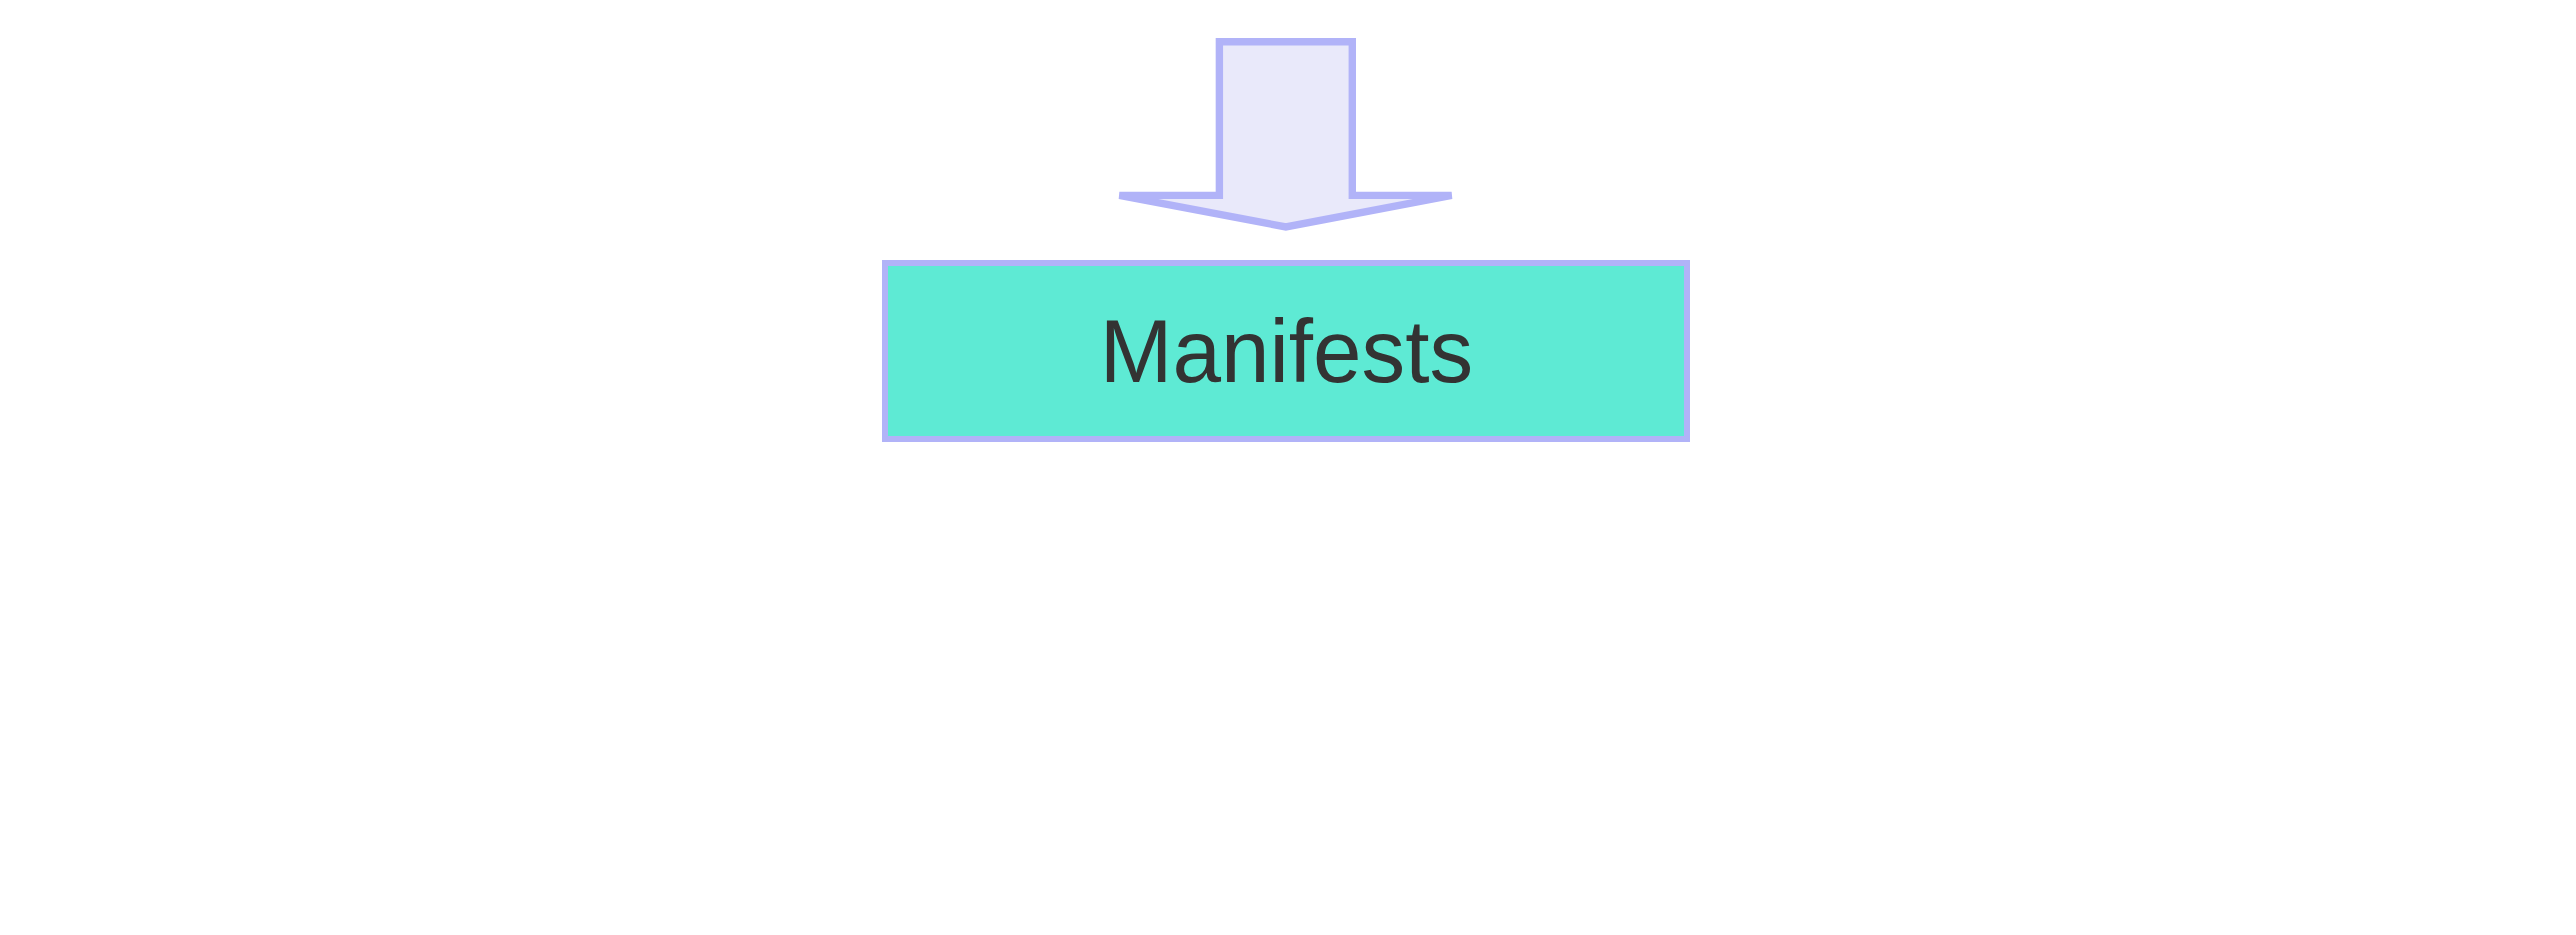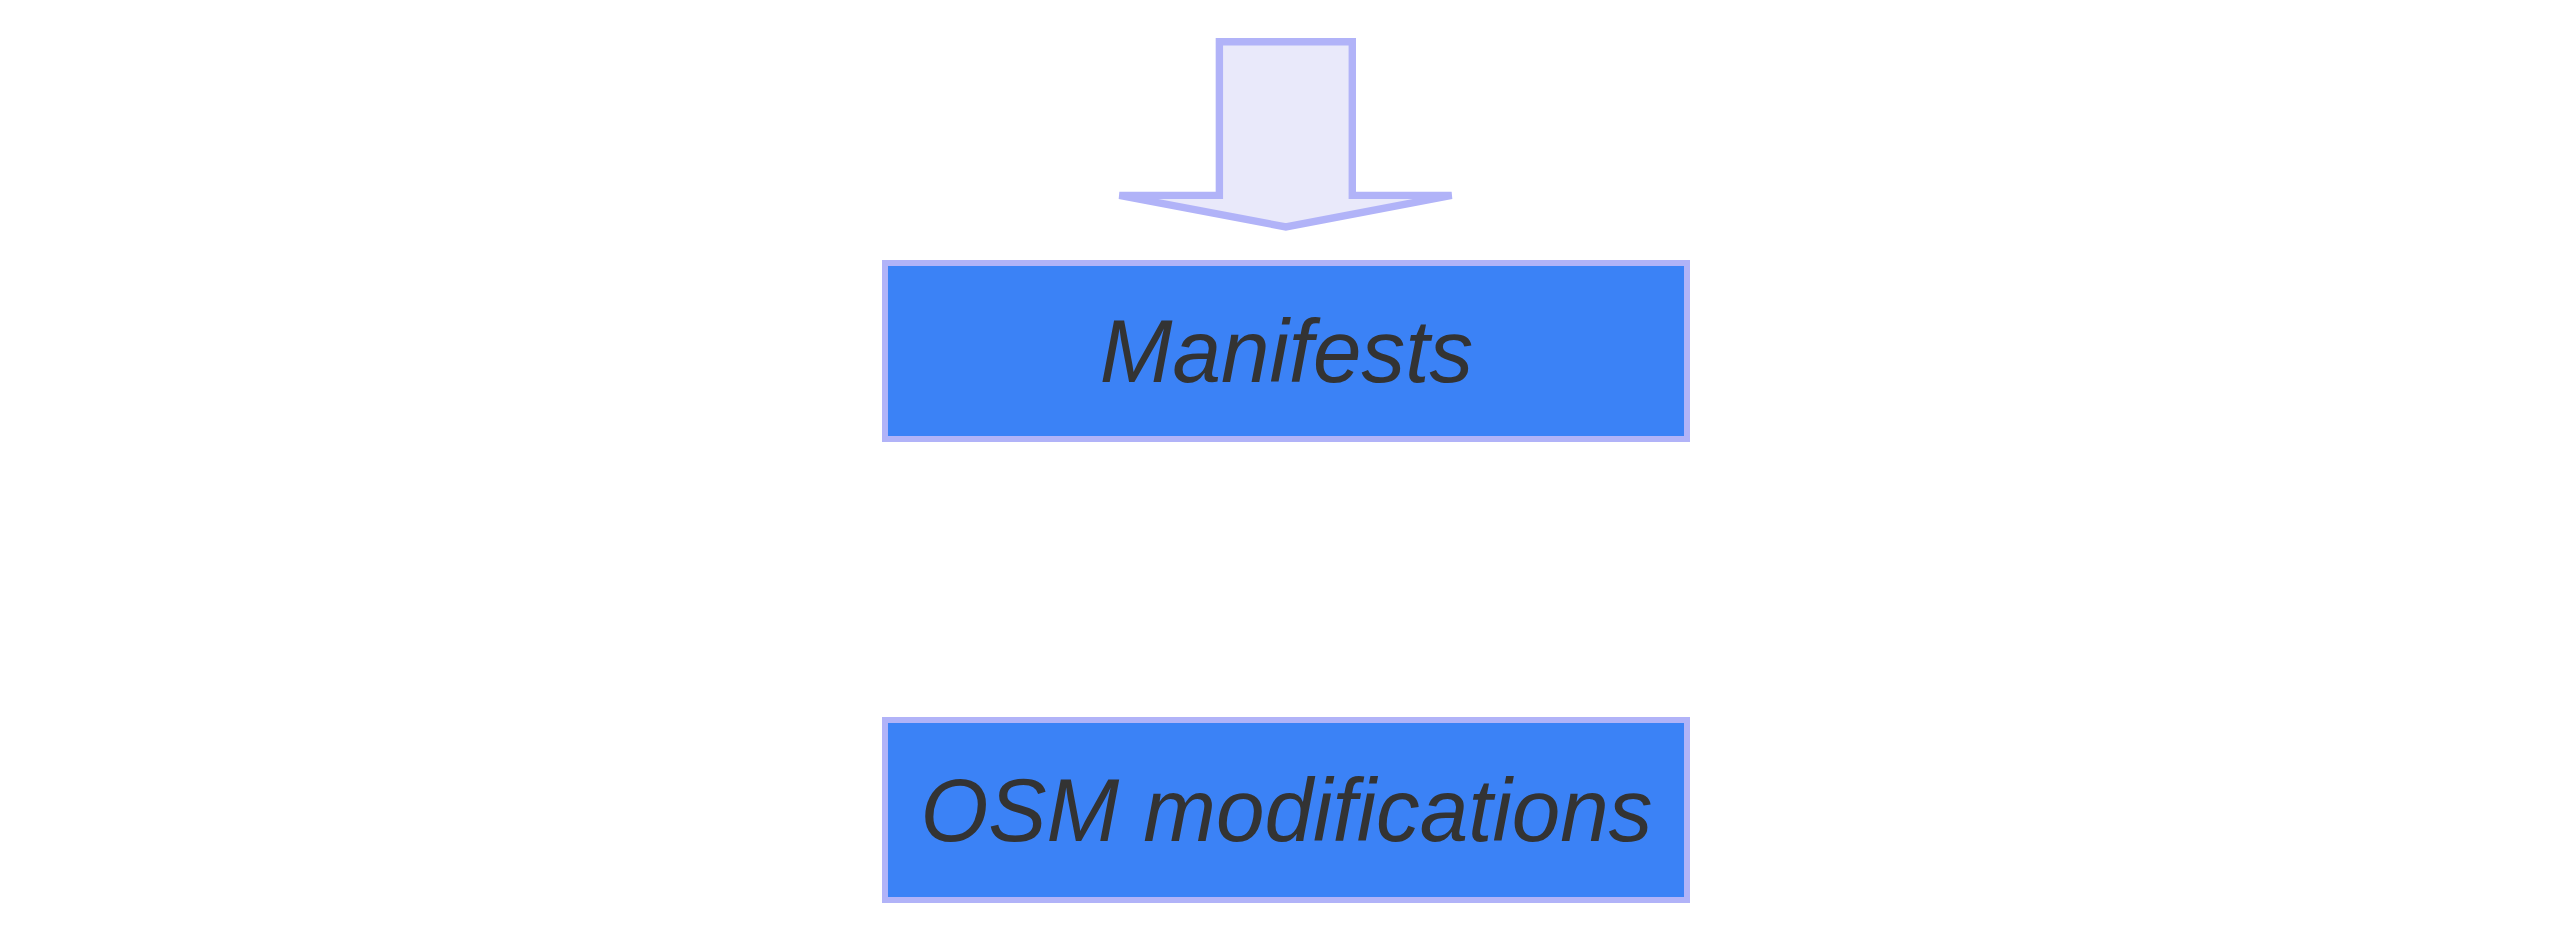--- a/index.html
+++ b/index.html
@@ -32,27 +32,26 @@
   .arrow-wrap svg {
     display: block;
     width: 100%;
     height: 100%;
   }
 
   
   .node-box {
     position: absolute;
     box-sizing: border-box;
-    background: #3b82f6;
+    background: #5eead4;
     border: 6.7px solid #b1b3f8;
     display: flex;
     align-items: center;
     justify-content: center;
     overflow: hidden;
-    font-style: italic;
   }
   .node-label {
     color: #333333;
     font-family: "Liberation Sans", "DejaVu Sans", sans-serif;
     font-size: 89px;
     line-height: 1;
     font-weight: 400;
     white-space: nowrap;
     letter-spacing: 0px;
     transform: scaleX(0.98);
@@ -88,18 +87,15 @@
 
       <polygon points="154,7 352,7 352,236 500,236 253,283 5,236 154,236" fill="#e9e9fa" stroke="#b1b3f8" stroke-width="11" stroke-linejoin="miter"></polygon>
     </svg>
   </div>
 
   <div class="node-box" id="box-manifests">
     <span class="node-label">Manifests</span>
   </div>
 
 
-  <div class="node-box" id="box-osm">
-    <span class="node-label">OSM modifications</span>
-  </div>
 
 </div>
 
 
 </body></html>

